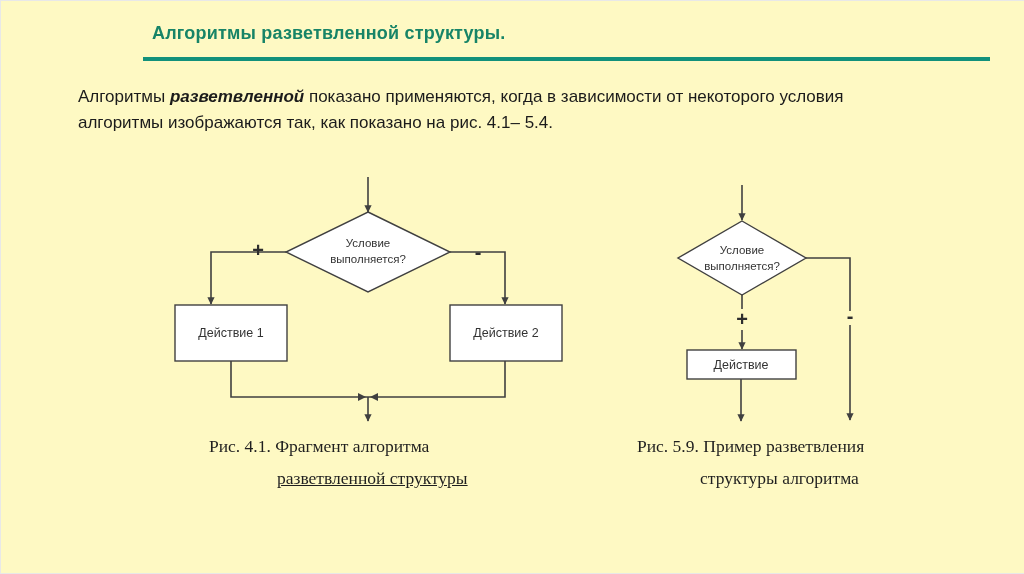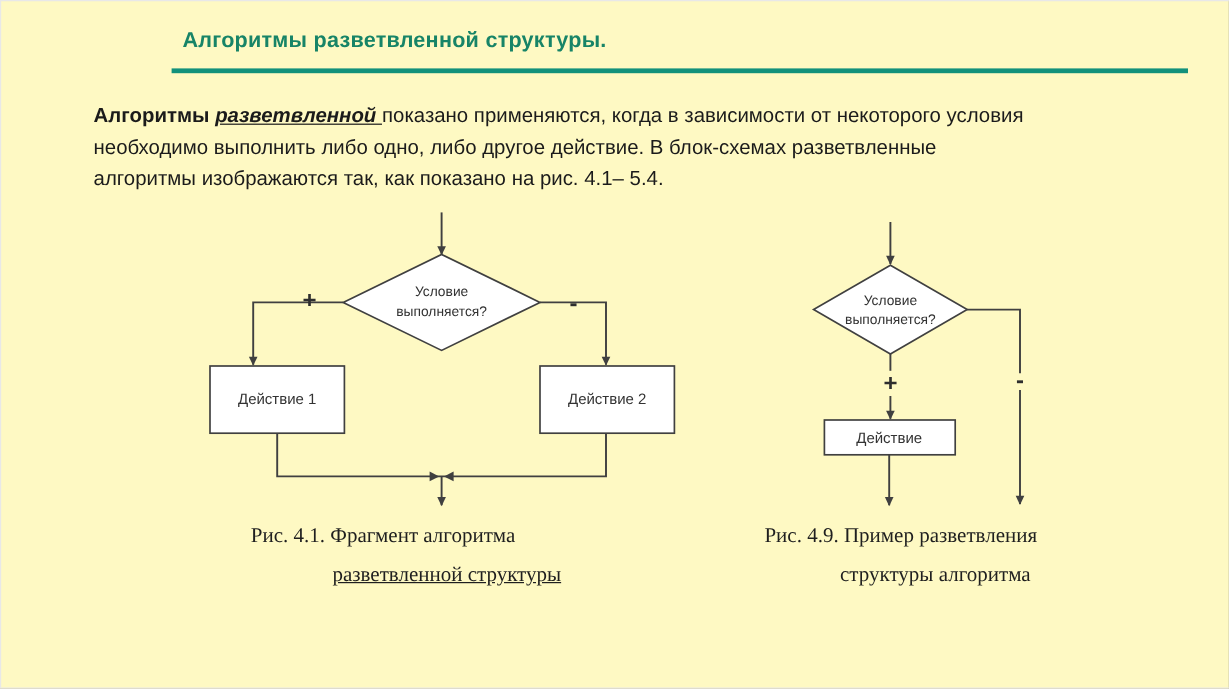--- a/index.html
+++ b/index.html
@@ -16,22 +16,22 @@
   }
   .title-rule{
     position:absolute;left:143px;top:57px;width:847px;height:4px;
     background:#12917b;
   }
   .body-text{
     position:absolute;left:78px;top:84px;width:840px;
     font-size:17px;line-height:26px;color:#1b1b1b;
   }
   .body-text .line{white-space:nowrap;}
-  .b{font-weight:bold;}
-  .bi{font-weight:bold;font-style:italic;text-decoration:underline;}
+  .b{font-weight:normal;}
+  .bi{font-weight:bold;font-style:italic;}
   .fc{position:absolute;}
   .fc-left{left:160px;top:170px;}
   .fc-right{left:650px;top:170px;}
   .fc text{fill:#333;font-family:"Liberation Sans",sans-serif;}
   .fc .cond{font-size:11.5px;text-anchor:middle;}
   .fc .act{font-size:12.5px;text-anchor:middle;}
   .fc .sign{font-size:20px;font-weight:600;text-anchor:middle;fill:#2e2e2e;}
   .fc .wire{stroke:#404040;stroke-width:1.6;fill:none;}
   .fc .shape{stroke:#404040;stroke-width:1.4;fill:#ffffff;}
   .caption{
@@ -42,21 +42,20 @@
 </head>
 <body>
 
 <div class="slide">
 
   <div class="slide-title">Алгоритмы разветвленной структуры.</div>
   <div class="title-rule"></div>
 
   <div class="body-text">
     <div class="line"><span class="b">Алгоритмы </span><span class="bi">разветвленной </span><span>показано применяются, когда в зависимости от некоторого условия</span></div>
-    <div class="line">необходимо выполнить либо одно, либо другое действие. В блок-схемах разветвленные</div>
     <div class="line">алгоритмы изображаются так, как показано на рис. 4.1– 5.4.</div>
   </div>
 
   <svg class="fc fc-left" width="420" height="260" viewBox="0 0 420 260">
     <defs>
       <marker id="ahL" viewBox="0 0 10 10" refX="8.5" refY="5" markerWidth="9" markerHeight="8" orient="auto" markerUnits="userSpaceOnUse">
         <path d="M0,0.5 L9.5,5 L0,9.5 z" fill="#404040"></path>
       </marker>
     </defs>
     <line class="wire" x1="208" y1="7" x2="208" y2="42" marker-end="url(#ahL)"></line>
@@ -93,16 +92,16 @@
     <rect class="shape" x="37" y="180" width="109" height="29"></rect>
     <text class="act" x="91" y="199">Действие</text>
     <line class="wire" x1="91" y1="209" x2="91" y2="251" marker-end="url(#ahR)"></line>
     <path class="wire" d="M156,88 L200,88 L200,141"></path>
     <text class="sign" x="200" y="153">-</text>
     <line class="wire" x1="200" y1="155" x2="200" y2="250" marker-end="url(#ahR)"></line>
   </svg>
 
   <div class="caption" style="left:209px;top:436px;">Рис. 4.1. Фрагмент алгоритма</div>
   <div class="caption" style="left:277px;top:468px;text-decoration:underline;">разветвленной структуры</div>
-  <div class="caption" style="left:637px;top:436px;">Рис. 4.9. Пример разветвления</div>
+  <div class="caption" style="left:637px;top:436px;">Рис. 5.9. Пример разветвления</div>
   <div class="caption" style="left:700px;top:468px;">структуры алгоритма</div>
 
 </div>
 
 </body></html>

